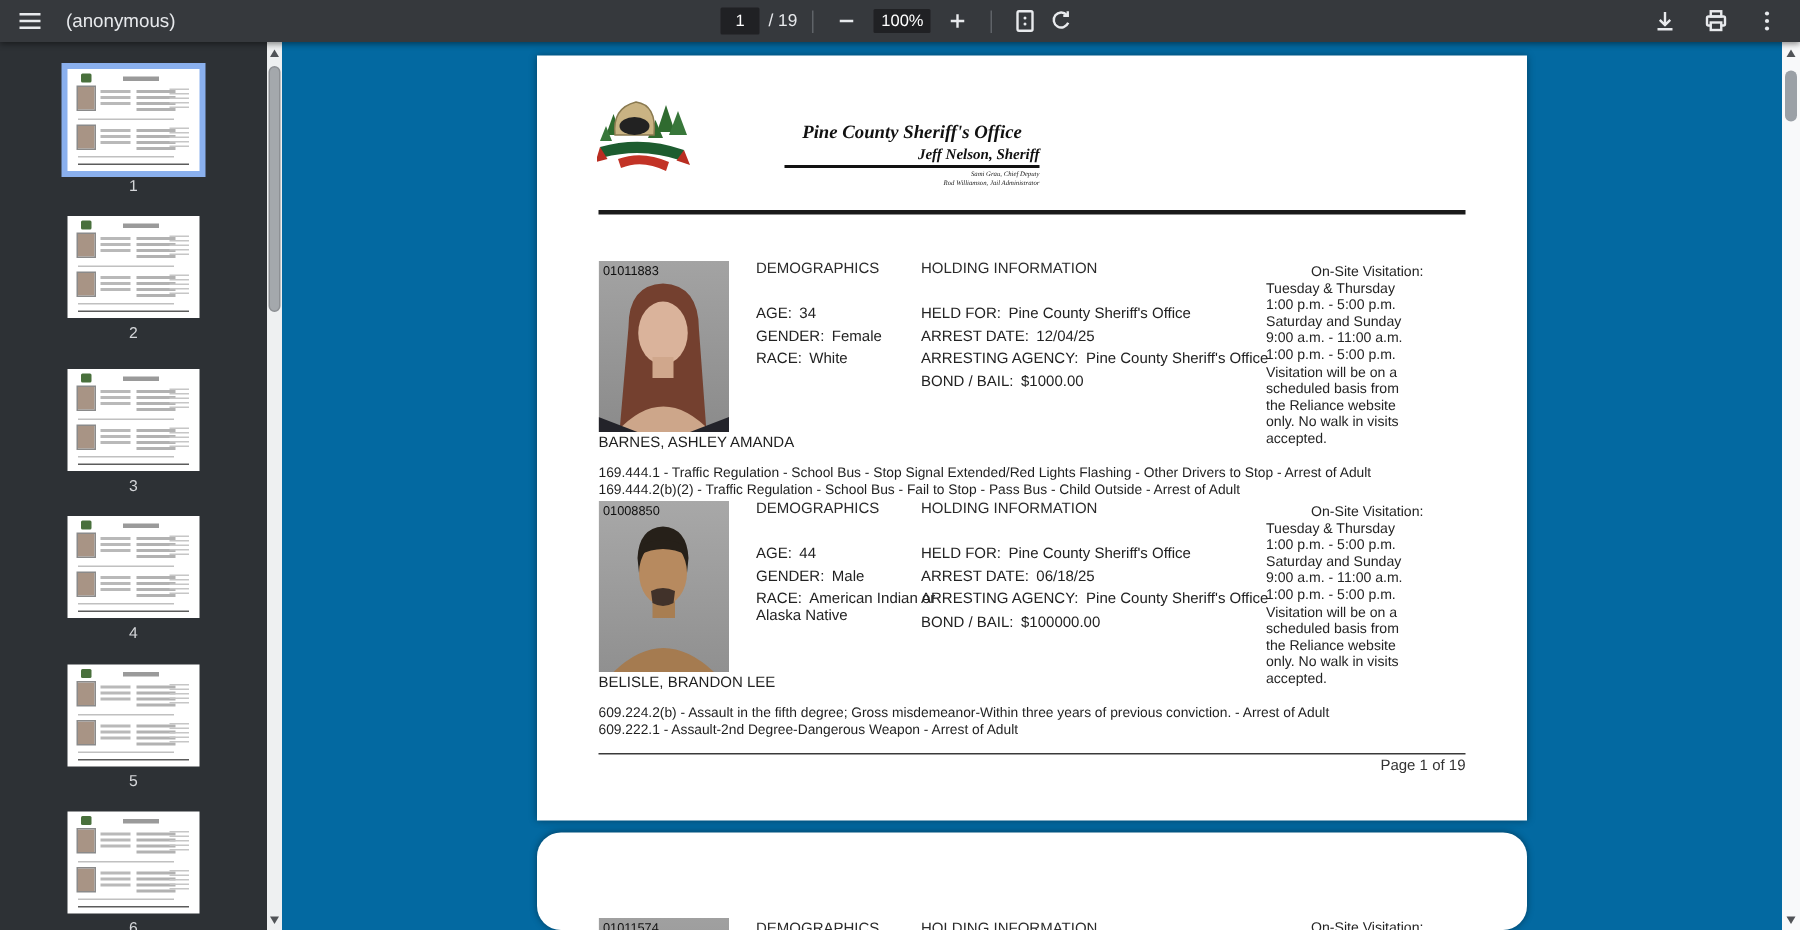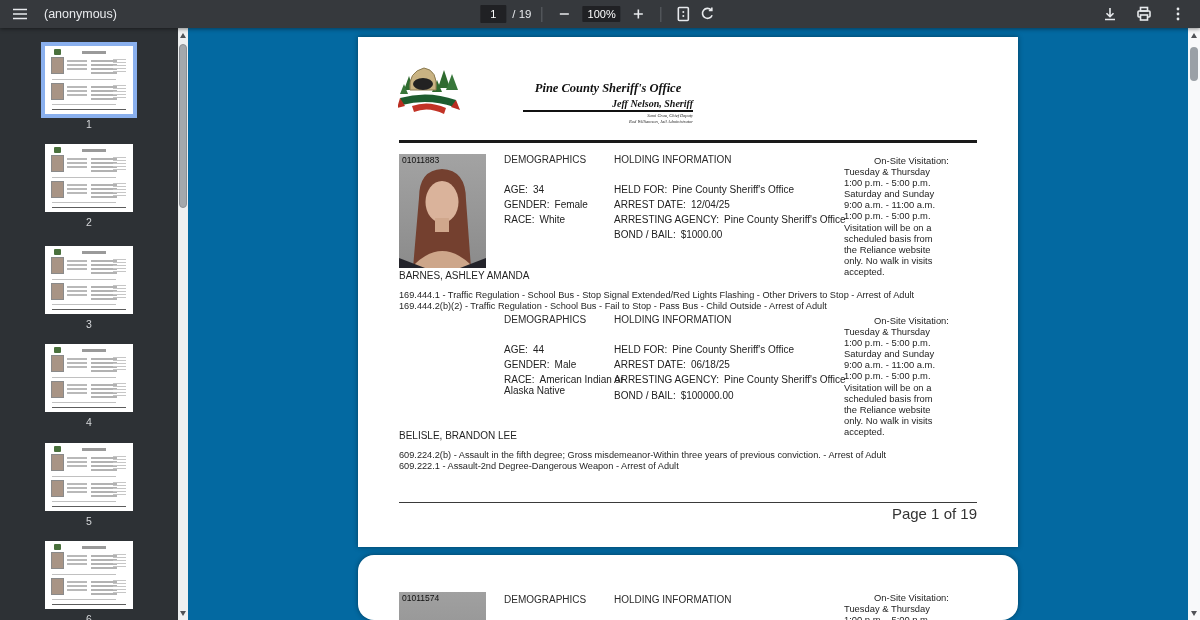--- a/index.html
+++ b/index.html
@@ -61,36 +61,36 @@
   .sheriff-line{font-family:"Liberation Serif",serif;font-style:italic;font-weight:bold;
     font-size:10px;color:#111;text-align:right;margin-top:2px;}
   .title-rule{height:1.5px;background:#111;margin-top:1px;}
   .staff-line{font-family:"Liberation Serif",serif;font-style:italic;font-size:4.5px;
     color:#222;text-align:right;line-height:5.5px;margin-top:1px;}
   .roster-row{position:absolute;left:41px;right:41px;top:88px;display:flex;
     justify-content:space-between;align-items:flex-end;}
   .roster-title{font-size:11px;color:#3c3c3c;letter-spacing:.3px;}
   .printed-on{font-size:9.5px;color:#3c3c3c;}
   .thick-rule{position:absolute;left:41px;top:103px;width:578px;height:3px;background:#1a1a1a;}
-  .record{position:absolute;left:0;right:0;height:160px;}
+  .record{position:absolute;left:0;right:0;height:160px;margin-top:20px;}
   .photo{position:absolute;left:41px;top:0;width:87px;height:114px;overflow:hidden;}
   .photo svg{position:absolute;left:0;top:0;}
   .photo-id{position:absolute;left:3px;top:1px;font-size:8.5px;color:#101010;}
   #page2 .photo{height:80px;}
   .col-hdr{position:absolute;top:0;font-size:10px;color:#2b2b2b;white-space:nowrap;}
   .frow{position:absolute;font-size:10px;color:#222;white-space:nowrap;}
   .frow .fv{margin-left:5px;}
   .frow.wrapv{white-space:normal;width:122px;line-height:11px;}
   .visit{position:absolute;left:486px;top:1px;width:135px;font-size:9.4px;
     line-height:11.1px;color:#242424;}
   .v-line.first{text-align:center;}
   .inmate-name{position:absolute;left:41px;top:116px;font-size:10px;color:#1f1f1f;}
   .charge{position:absolute;left:41px;font-size:9.2px;color:#1f1f1f;white-space:nowrap;}
   .footer-rule{position:absolute;left:41px;top:465px;width:578px;height:1px;background:#3a3a3a;}
-  .page-footer{position:absolute;right:41px;top:468px;font-size:15px;color:#333;}
+  .page-footer{position:absolute;right:41px;top:468px;font-size:10px;color:#333;}
 </style>
 </head>
 <body>
 
 <div id="toolbar">
   <div id="tb-left">
     <button class="tb-btn">
       <svg width="18" height="18" viewBox="0 0 18 18">
         <path d="M2 4.5h14M2 9h14M2 13.5h14"></path>
         </svg>
@@ -545,20 +545,38 @@
             <div class="v-line">the Reliance website</div>
             <div class="v-line">only. No walk in visits</div>
             <div class="v-line">accepted.</div>
           </div>
         <div class="inmate-name">BARNES, ASHLEY AMANDA</div>
         <div class="charge" style="top:136px">169.444.1 - Traffic Regulation - School Bus - Stop Signal Extended/Red Lights Flashing - Other Drivers to Stop - Arrest of Adult</div>
         <div class="charge" style="top:147px">169.444.2(b)(2) - Traffic Regulation - School Bus - Fail to Stop - Pass Bus - Child Outside - Arrest of Adult</div>
       </div>
 
       <div class="record" style="top:277px">
+        <div class="photo">
+          <svg width="87" height="114" viewBox="0 0 87 114">
+            <defs>
+                <linearGradient id="g2" x1="0" y1="0" x2="0" y2="1">
+              <stop offset="0" stop-color="#a8a8a8"></stop>
+                  <stop offset="1" stop-color="#909090"></stop>
+                </linearGradient>
+              </defs>
+            <rect width="87" height="114" fill="url(#g2)"></rect>
+            <path d="M10 114 Q43 82 77 114 Z" fill="#a57b50"></path>
+            <rect x="36" y="62" width="15" height="16" fill="#a87e52"></rect>
+            <path d="M26 38 Q27 18 43 17 Q59 18 60 38 L59 48 Q43 40 27 48 Z" fill="#262019"></path>
+            <ellipse cx="43" cy="48" rx="16" ry="21.5" fill="#b78a5f"></ellipse>
+            <path d="M35 60 Q43 56 51 60 L50 68 Q43 72 36 68 Z" fill="#41322a"></path>
+            <path d="M27 36 Q43 28 59 36 L58 30 Q43 22 28 30 Z" fill="#262019"></path>
+          </svg>
+          <span class="photo-id">01008850</span>
+        </div>
         <div class="col-hdr" style="left:146px">DEMOGRAPHICS</div>
         <div class="col-hdr" style="left:256px">HOLDING INFORMATION</div>
         <div class="frow" style="left:146px;top:30px"><span>AGE:</span><span class="fv">44</span></div>
         <div class="frow" style="left:146px;top:45px"><span>GENDER:</span><span class="fv">Male</span></div>
         <div class="frow wrapv" style="left:146px;top:60px"><span>RACE:</span><span class="fv">American Indian or Alaska Native</span></div>
         <div class="frow" style="left:256px;top:30px"><span>HELD FOR:</span><span class="fv">Pine County Sheriff's Office</span></div>
         <div class="frow" style="left:256px;top:45px"><span>ARREST DATE:</span><span class="fv">06/18/25</span></div>
         <div class="frow" style="left:256px;top:60px"><span>ARRESTING AGENCY:</span><span class="fv">Pine County Sheriff's Office</span></div>
         <div class="frow" style="left:256px;top:76px"><span>BOND / BAIL:</span><span class="fv">$100000.00</span></div>
         <div class="visit">

